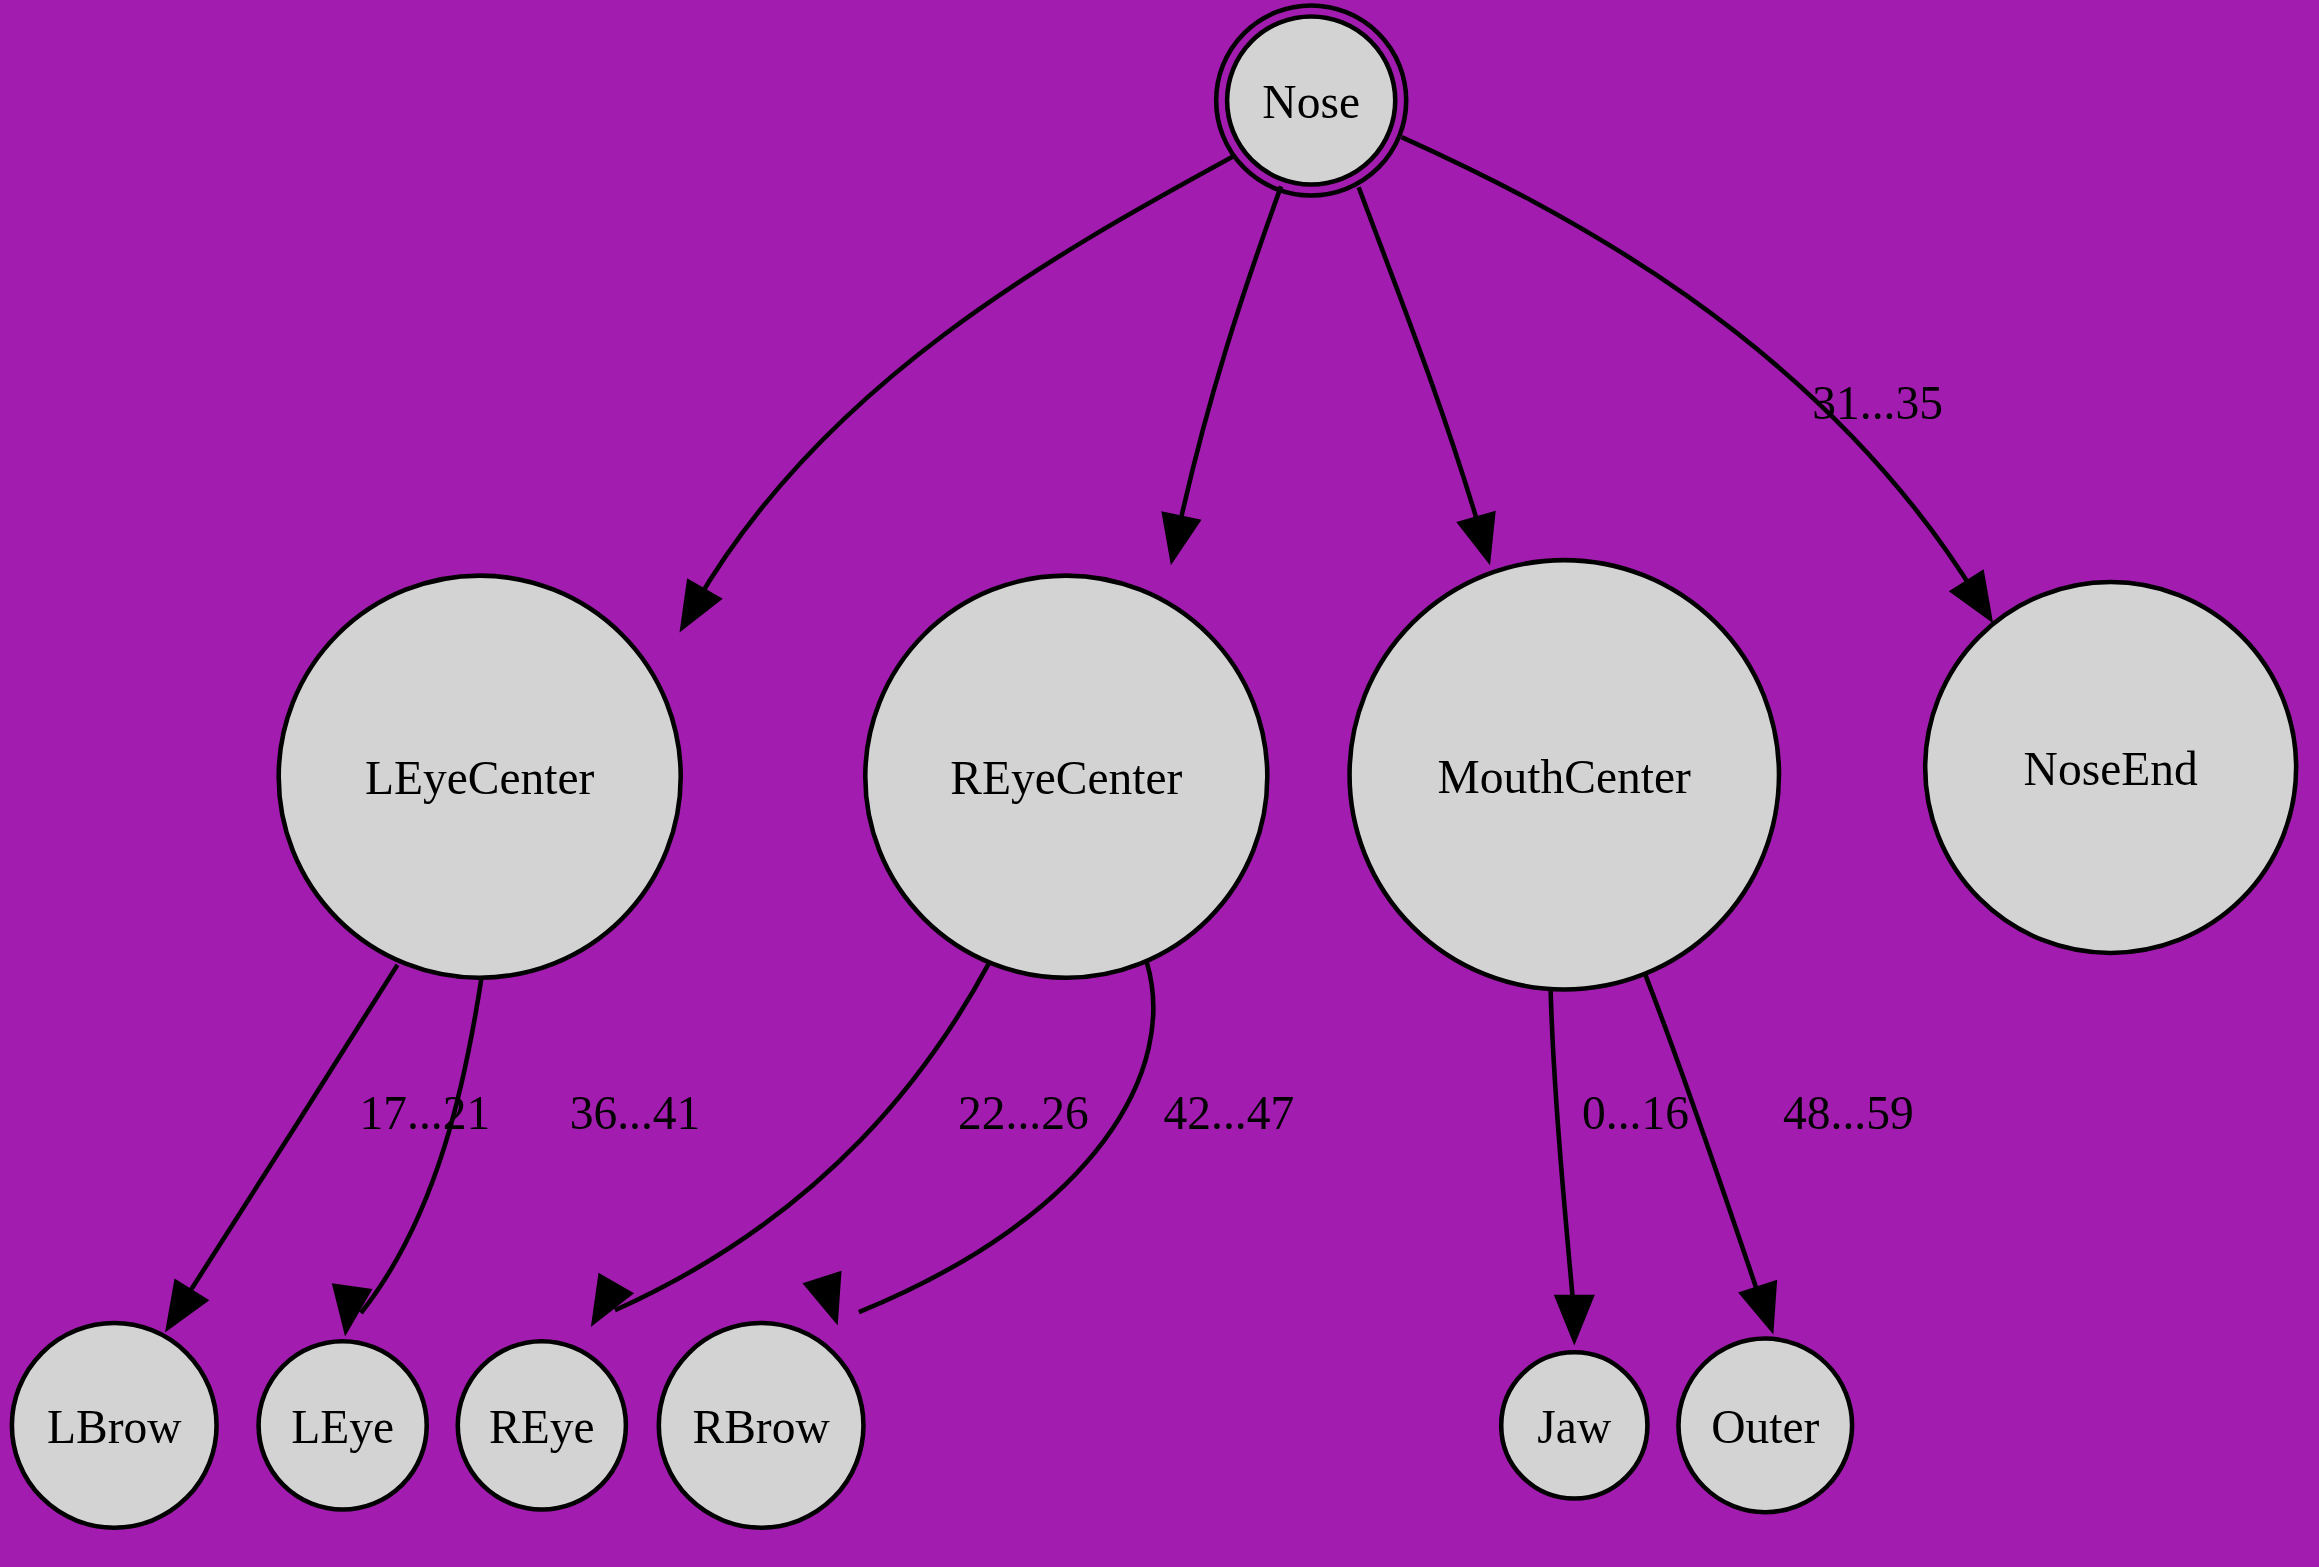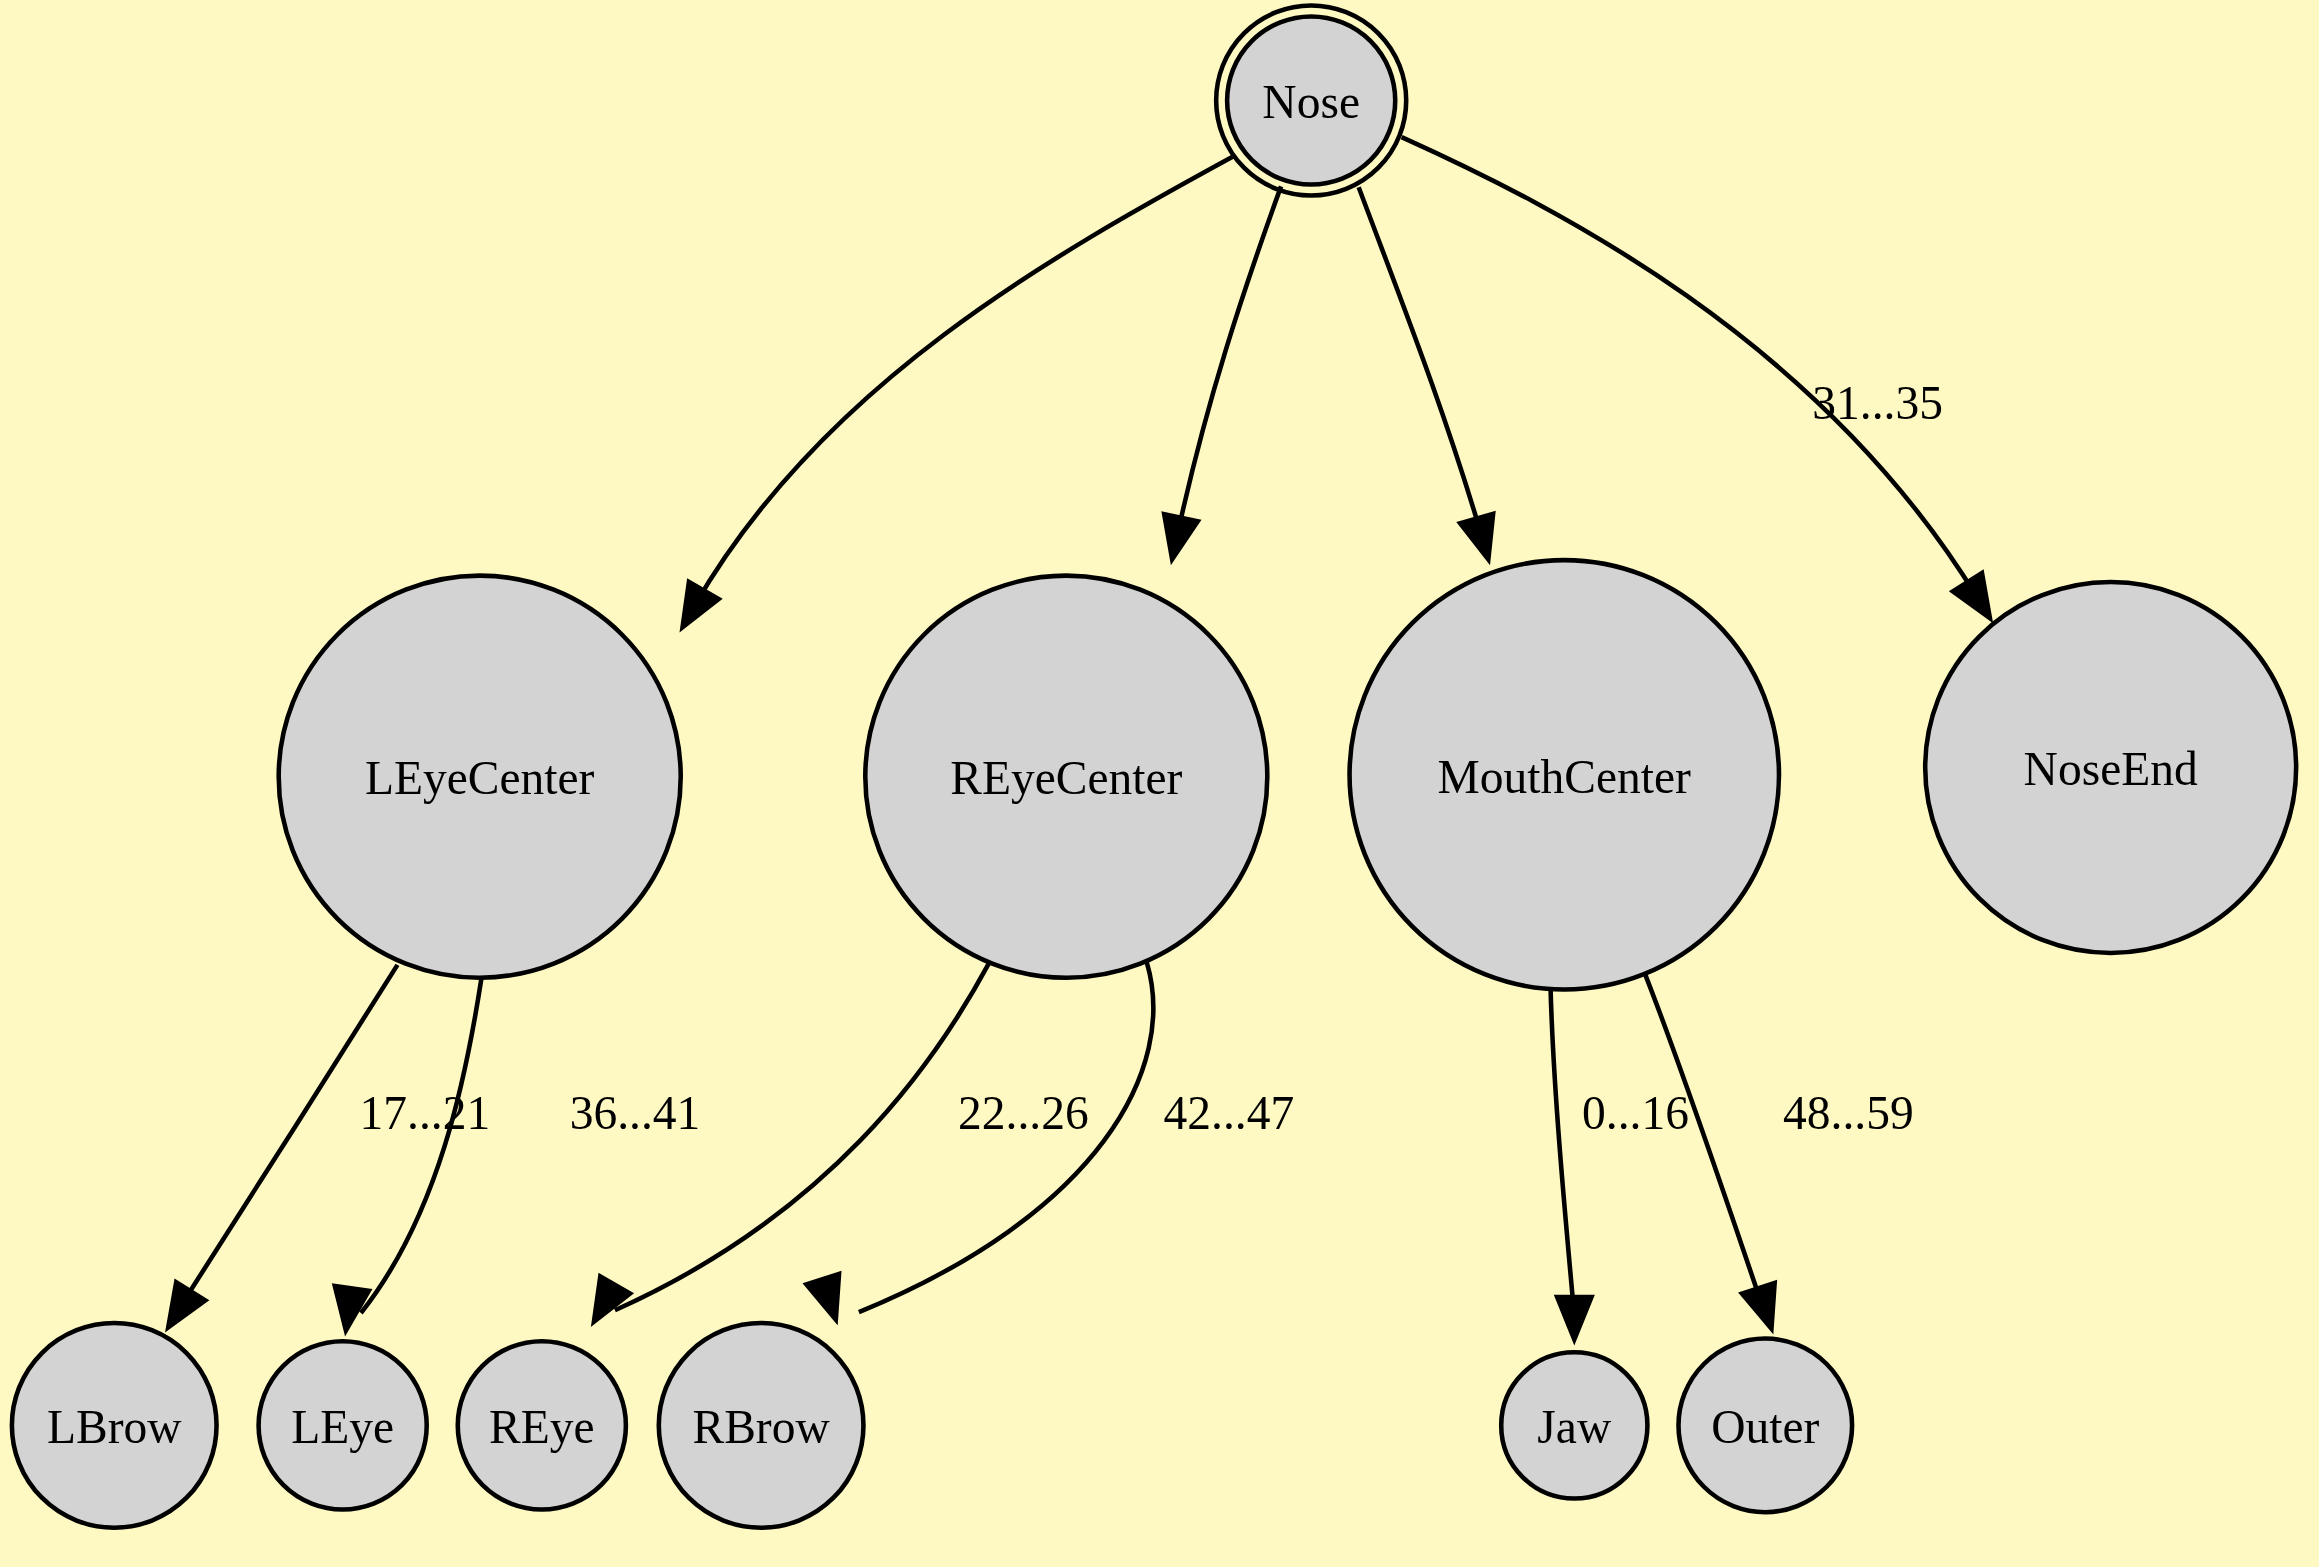--- a/index.html
+++ b/index.html
@@ -10,21 +10,21 @@
   body {
     width: 2319px;
     height: 1567px;
     font-family: "Liberation Serif", "DejaVu Serif", serif;
     overflow: hidden;
   }
   #graph-root {
     position: relative;
     width: 2319px;
     height: 1567px;
-    background: #fef9c3;
+    background: #a21caf;
   }
   svg#graph-canvas {
     display: block;
     width: 2319px;
     height: 1567px;
   }
   .node-shape {
     fill: #d3d3d3;
     stroke: #000000;
     stroke-width: 5;

